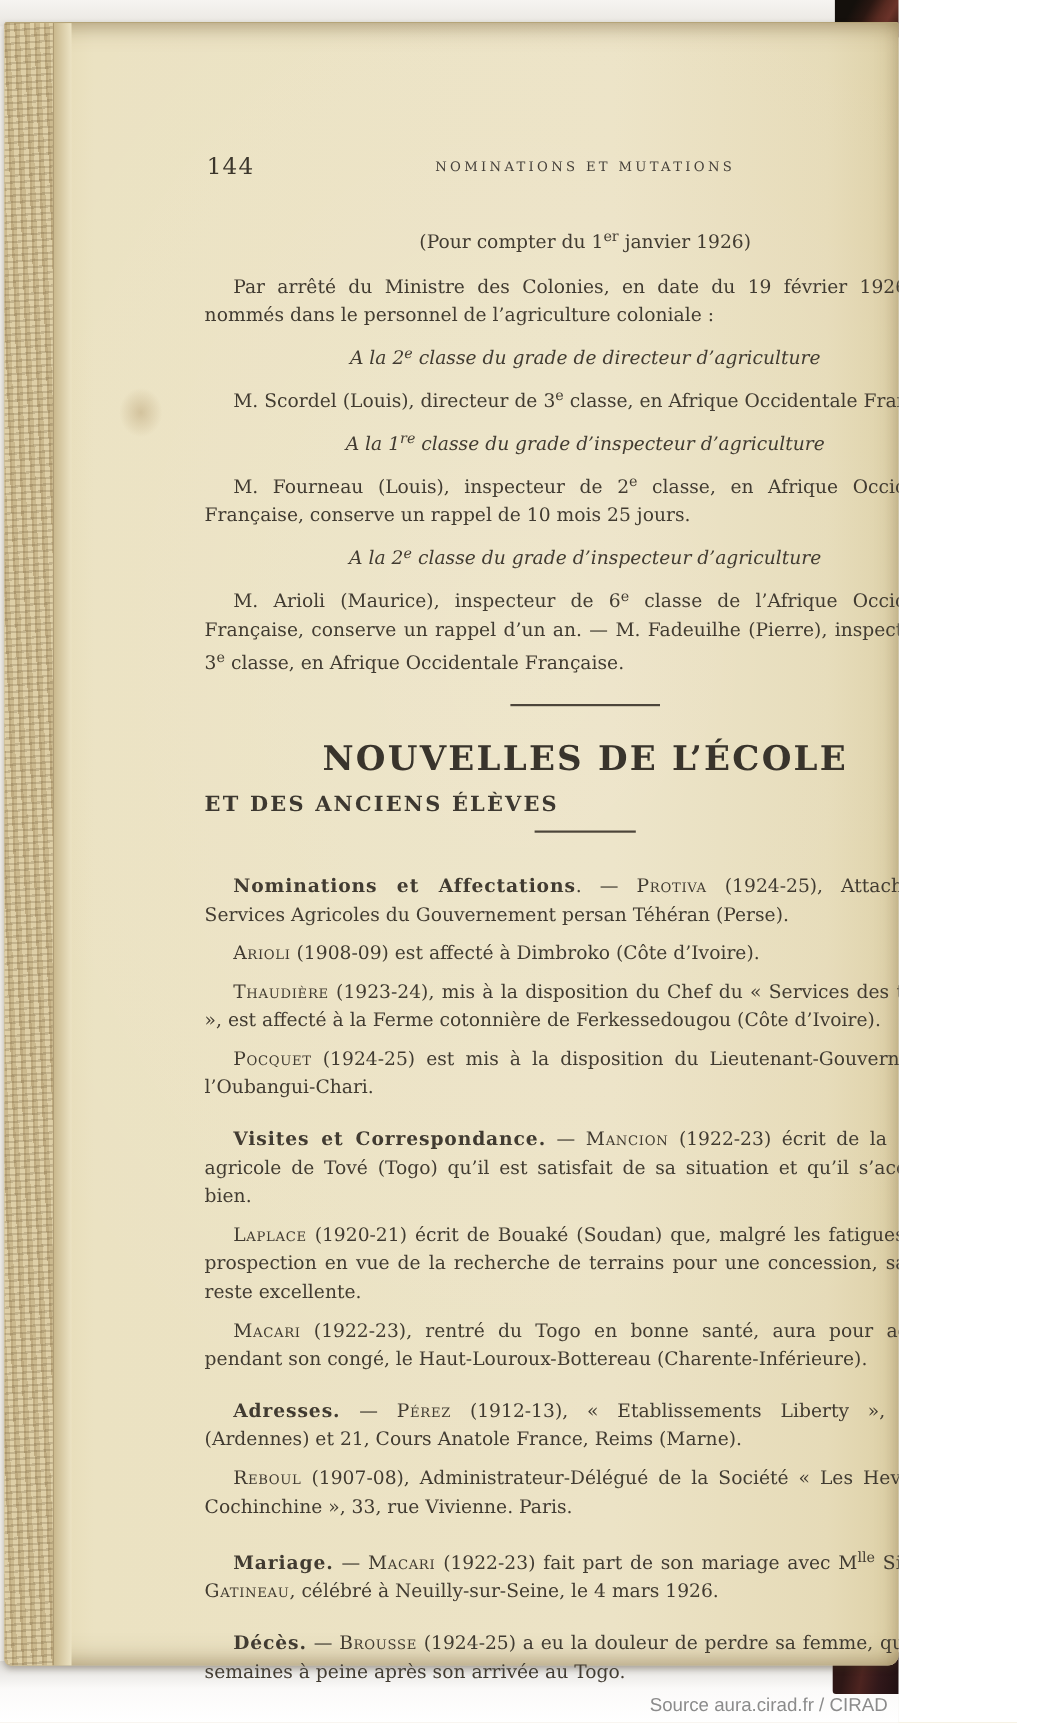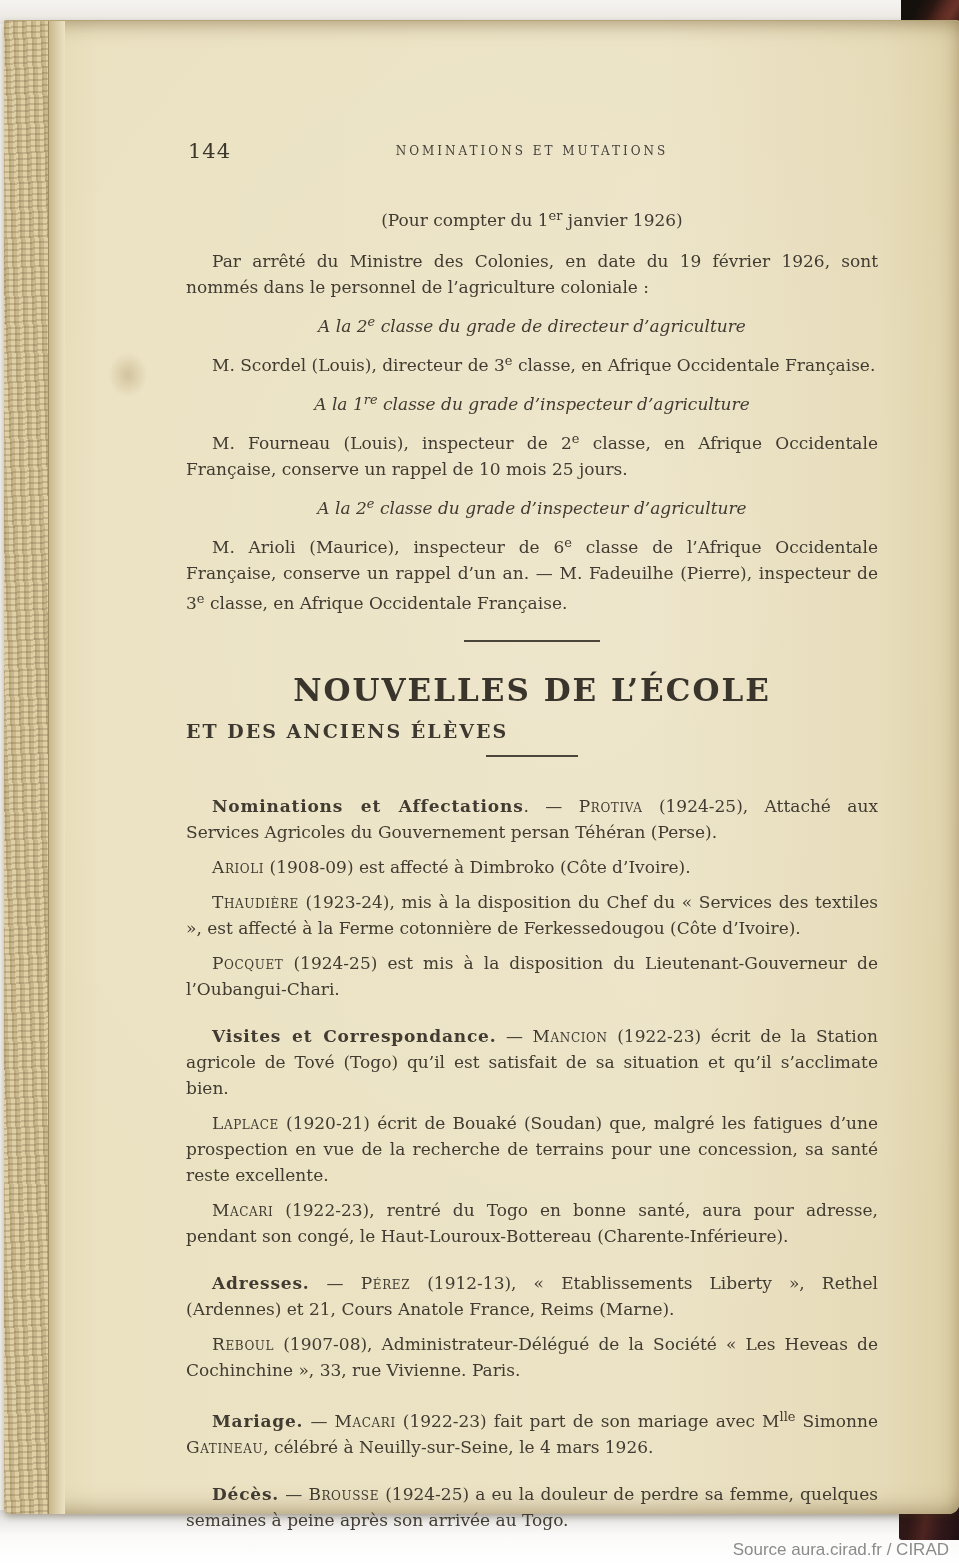--- a/index.html
+++ b/index.html
@@ -1,17 +1,17 @@
 <!DOCTYPE html>
 <html><head>
 <meta charset="utf-8">
 <style>
   html,body { margin:0; padding:0; }
   .scene {
-    position:relative; width:959px; height:1566px; overflow:hidden;
+    position:relative; width:817px; height:1566px; overflow:hidden;
     background:#f3f1ed;
     font-family:"DejaVu Serif", serif;
   }
 
   
   .strip-top {
     position:absolute; left:0; top:0; right:0; height:24px;
     background:linear-gradient(180deg,#f6f4f1,#e9e6e1);
   }
   .strip-bottom {

